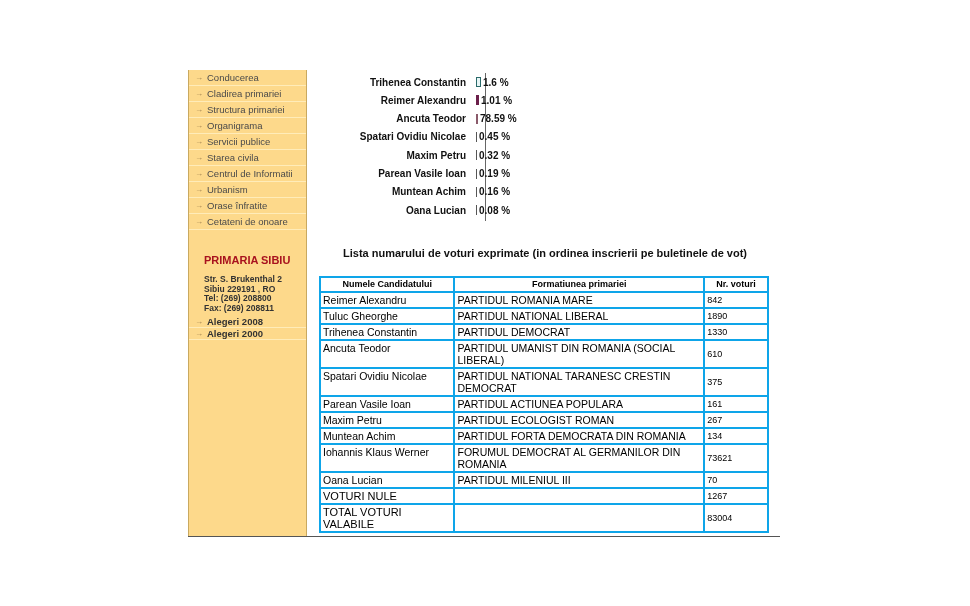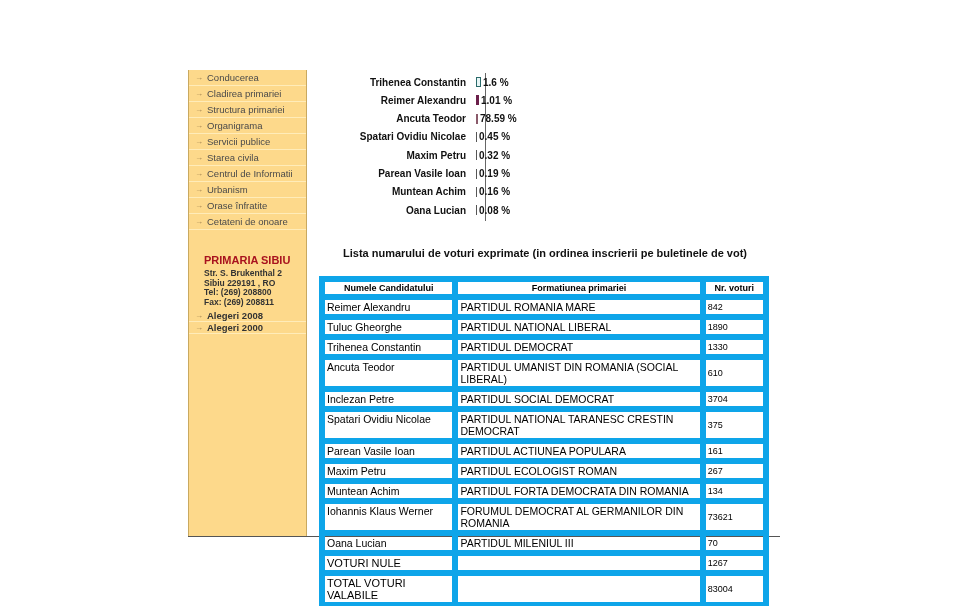--- a/index.html
+++ b/index.html
@@ -16,41 +16,41 @@
     }
     .nav-item {
       height: 16px; display: flex; align-items: center; padding-left: 6px;
       font-size: 9.5px; color: #4a4a4a; border-bottom: 1px solid #ffecb9;
       cursor: pointer; white-space: nowrap;
     }
     .nav-item .arrow { color: #a08050; font-size: 8px; width: 12px; display: inline-block; }
     .brand-title {
       margin-top: 24px; padding-left: 15px; font-weight: bold; font-size: 11px; color: #a8121e;
     }
-    .address { padding-left: 15px; margin-top: 3px; font-size: 8.5px; font-weight: bold; color: #333; line-height: 9.5px; }
+    .address { padding-left: 15px; margin-top: 9px; font-size: 8.5px; font-weight: bold; color: #333; line-height: 9.5px; }
     .nav-item.bold { font-weight: bold; color: #333; height: 12px; border-bottom: 1px solid #ffecb9; }
     .nav-item.bold.first { margin-top: 3px; }
 
     .chart {
       position: absolute; left: 170px; top: 3px; width: 200px; height: 148px;
     }
     .chart-row { position: absolute; left: 0; height: 18px; width: 200px; display: flex; align-items: center; }
     .chart-label { width: 118px; text-align: right; font-size: 10px; font-weight: bold; color: #111; padding-right: 10px; }
     .chart-bar { height: 10px; margin-right: 2px; }
     .chart-value { font-size: 10px; font-weight: bold; color: #111; }
     .chart-axis { position: absolute; left: 127px; top: 0; width: 1px; height: 148px; background: #666; }
 
     .table-title {
       position: absolute; left: 155px; top: 177px; font-size: 11px; font-weight: bold; color: #111; text-align: center;
     }
     table.results {
       position: absolute; left: 131px; top: 206px; width: 450px; border-collapse: collapse;
       font-size: 10.5px;
     }
-    table.results th, table.results td { border: 6px solid #0ea5e9; padding: 1px 2px; vertical-align: top; }
+    table.results th, table.results td { border: 2px solid #0ea5e9; padding: 1px 2px; vertical-align: top; }
     table.results th { font-size: 9px; font-weight: bold; text-align: center; height: 14px; }
     table.results td.num { font-size: 9px; vertical-align: middle; }
     table.results td.small { font-size: 11px; }
     table.results tr { height: 15px; }
     col.c1 { width: 135px; } col.c2 { width: 251px; } col.c3 { width: 64px; }
   </style>
 </head>
 <body>
 
 <div class="page">
@@ -191,25 +191,20 @@
           <td>Trihenea Constantin</td>
           <td>PARTIDUL DEMOCRAT</td>
           <td class="num">1330</td>
         </tr>
         <tr>
           <td>Ancuta Teodor</td>
           <td>PARTIDUL UMANIST DIN ROMANIA (SOCIAL LIBERAL)</td>
           <td class="num">610</td>
         </tr>
         <tr>
-          <td>Inclezan Petre</td>
-          <td>PARTIDUL SOCIAL DEMOCRAT</td>
-          <td class="num">3704</td>
-        </tr>
-        <tr>
           <td>Spatari Ovidiu Nicolae</td>
           <td>PARTIDUL NATIONAL TARANESC CRESTIN DEMOCRAT</td>
           <td class="num">375</td>
         </tr>
         <tr>
           <td>Parean Vasile Ioan</td>
           <td>PARTIDUL ACTIUNEA POPULARA</td>
           <td class="num">161</td>
         </tr>
         <tr>

